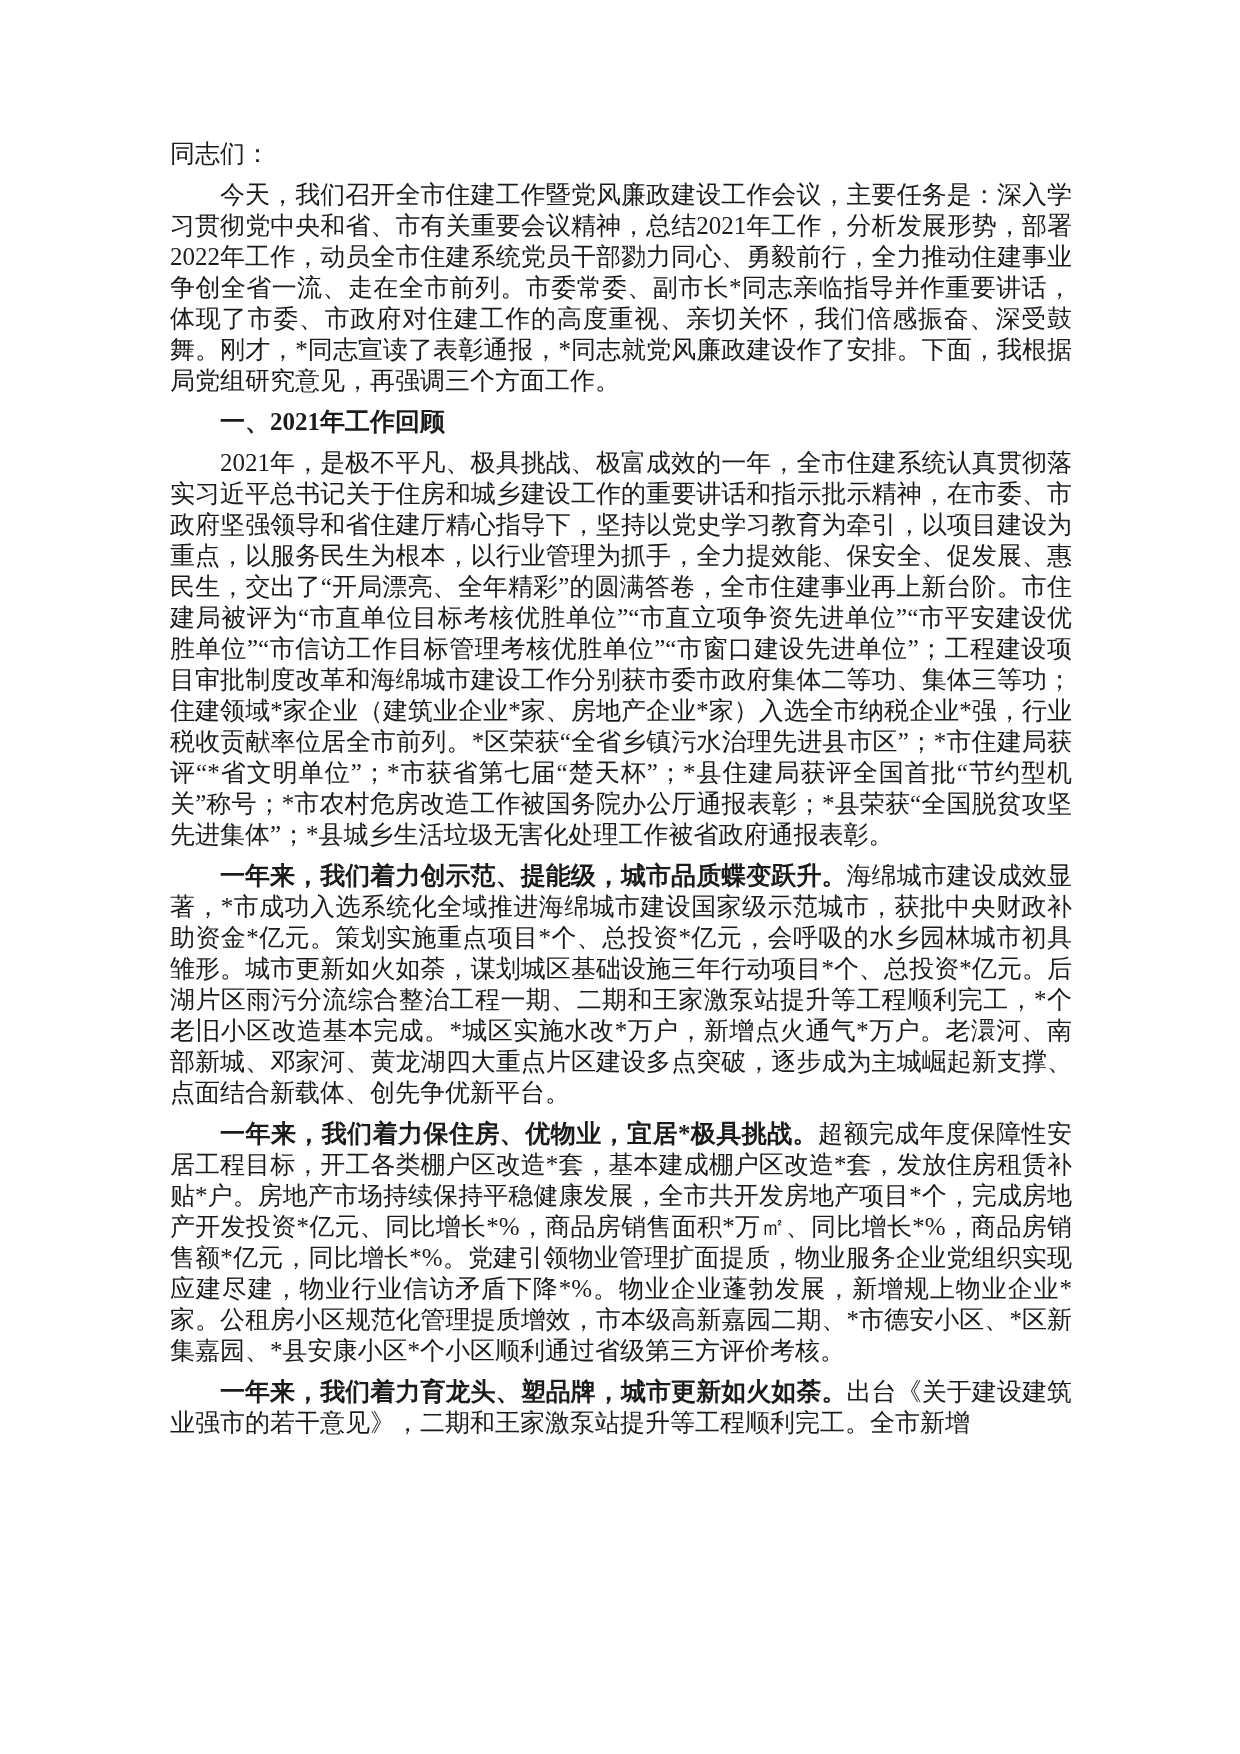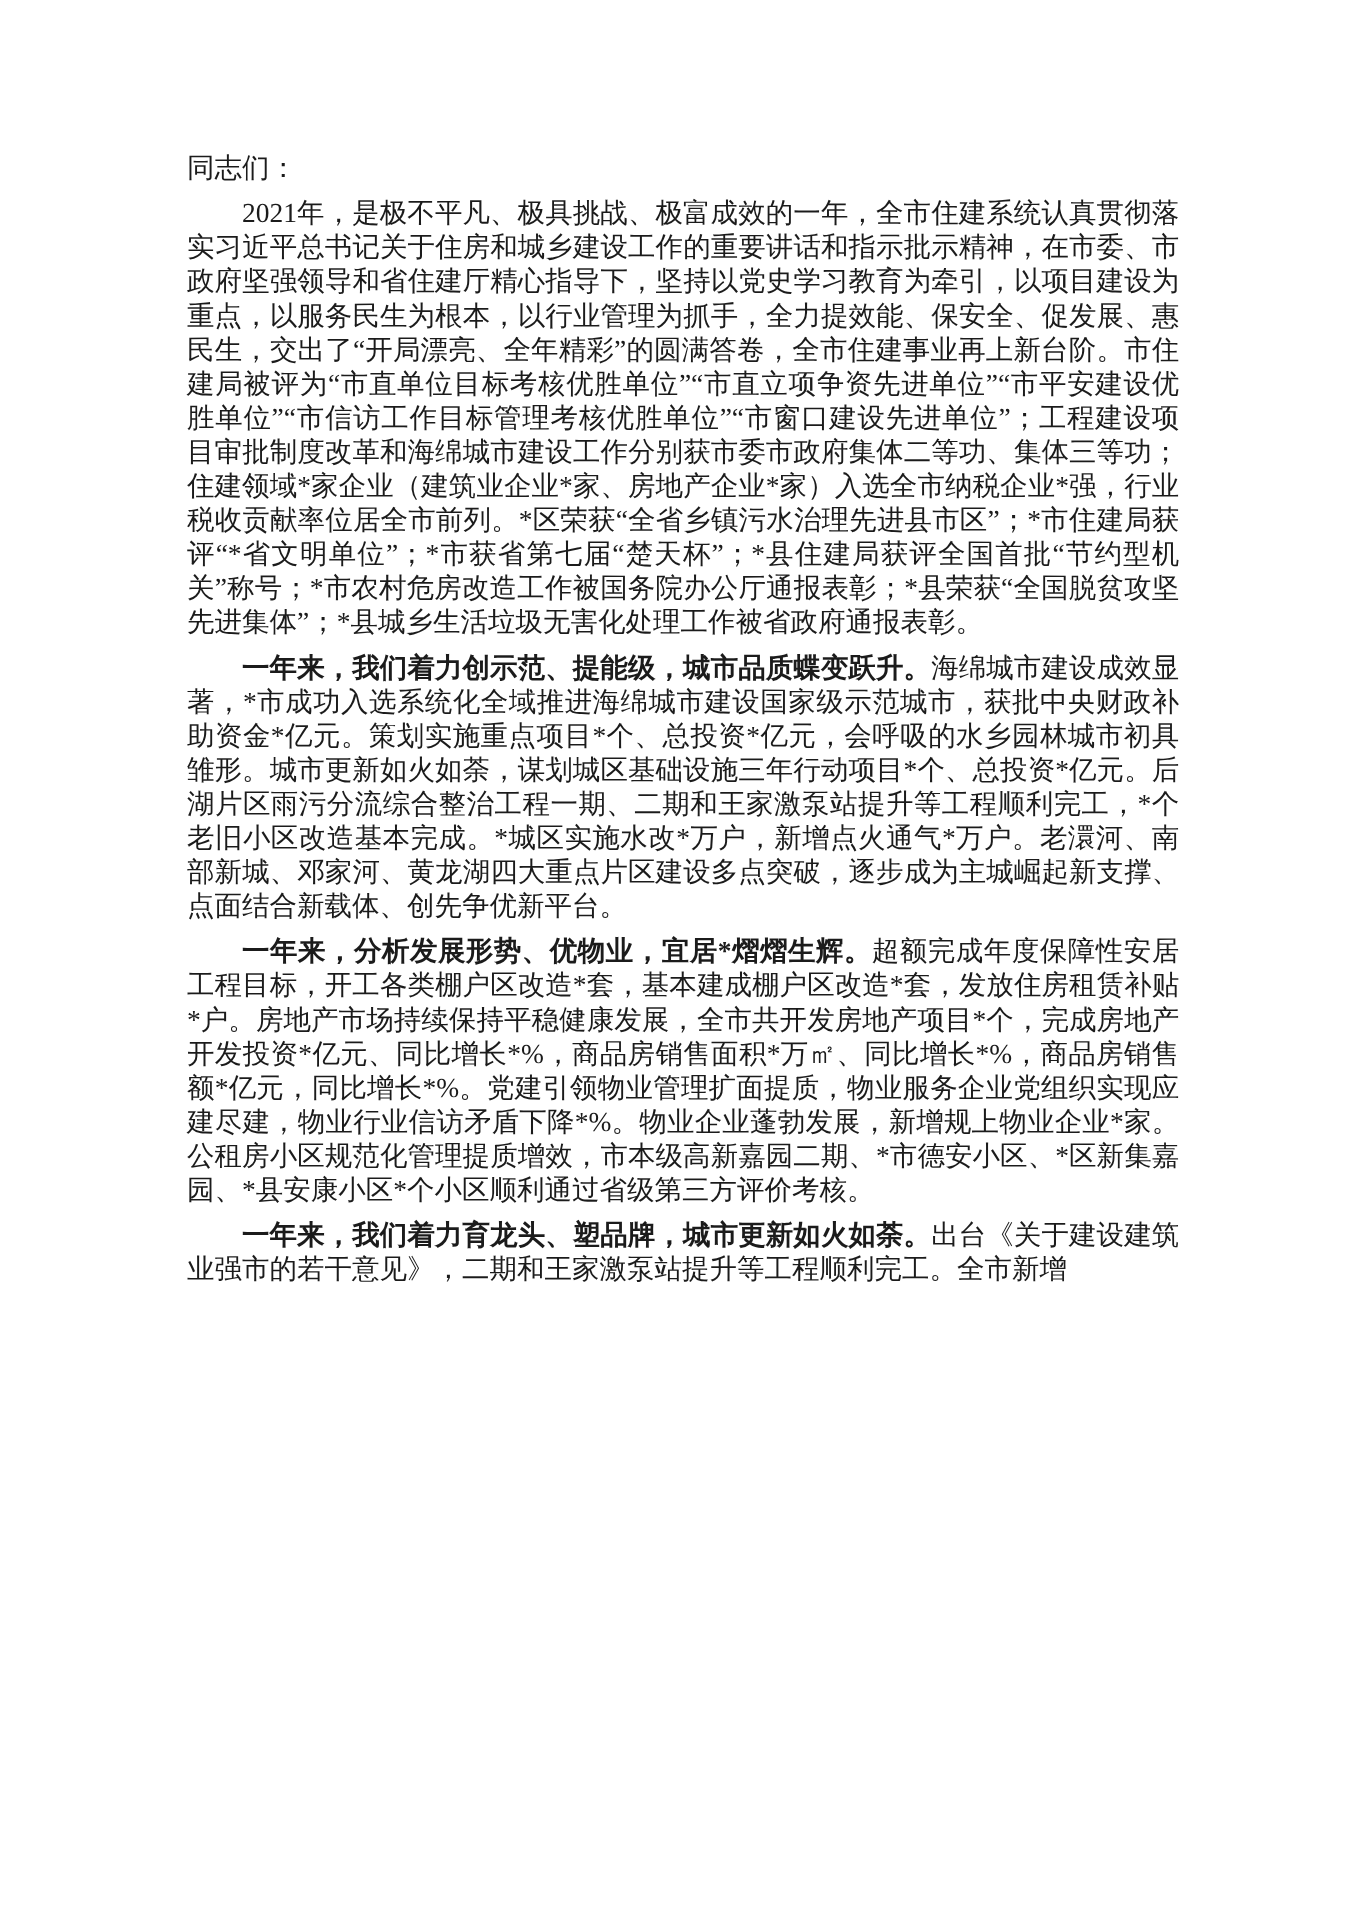--- a/index.html
+++ b/index.html
@@ -34,23 +34,25 @@
   }
   .lead-bold { font-weight: bold; font-family: Liberation Serif, serif; }
 </style>
 </head>
 <body>
 
 <div class="page">
 
   <p class="salutation"><span>同志们：</span></p>
 
+  <p class="para">今天，我们召开全市住建工作暨党风廉政建设工作会议，主要任务是：深入学习贯彻党中央和省、市有关重要会议精神，总结2021年工作，分析发展形势，部署2022年工作，动员全市住建系统党员干部勠力同心、勇毅前行，全力推动住建事业争创全省一流、走在全市前列。市委常委、副市长*同志亲临指导并作重要讲话，体现了市委、市政府对住建工作的高度重视、亲切关怀，我们倍感振奋、深受鼓舞。刚才，*同志宣读了表彰通报，*同志就党风廉政建设作了安排。下面，我根据局党组研究意见，再强调三个方面工作。</p>
 
+  <p class="para heading">一、2021年工作回顾</p>
 
   <p class="para">2021年，是极不平凡、极具挑战、极富成效的一年，全市住建系统认真贯彻落实习近平总书记关于住房和城乡建设工作的重要讲话和指示批示精神，在市委、市政府坚强领导和省住建厅精心指导下，坚持以党史学习教育为牵引，以项目建设为重点，以服务民生为根本，以行业管理为抓手，全力提效能、保安全、促发展、惠民生，交出了“开局漂亮、全年精彩”的圆满答卷，全市住建事业再上新台阶。市住建局被评为“市直单位目标考核优胜单位”“市直立项争资先进单位”“市平安建设优胜单位”“市信访工作目标管理考核优胜单位”“市窗口建设先进单位”；工程建设项目审批制度改革和海绵城市建设工作分别获市委市政府集体二等功、集体三等功；住建领域*家企业（建筑业企业*家、房地产企业*家）入选全市纳税企业*强，行业税收贡献率位居全市前列。*区荣获“全省乡镇污水治理先进县市区”；*市住建局获评“*省文明单位”；*市获省第七届“楚天杯”；*县住建局获评全国首批“节约型机关”称号；*市农村危房改造工作被国务院办公厅通报表彰；*县荣获“全国脱贫攻坚先进集体”；*县城乡生活垃圾无害化处理工作被省政府通报表彰。</p>
 
   <p class="para"><span class="lead-bold">一年来，我们着力创示范、提能级，城市品质蝶变跃升。</span><span>海绵城市建设成效显著，*市成功入选系统化全域推进海绵城市建设国家级示范城市，获批中央财政补助资金*亿元。策划实施重点项目*个、总投资*亿元，会呼吸的水乡园林城市初具雏形。城市更新如火如荼，谋划城区基础设施三年行动项目*个、总投资*亿元。后湖片区雨污分流综合整治工程一期、二期和王家激泵站提升等工程顺利完工，*个老旧小区改造基本完成。*城区实施水改*万户，新增点火通气*万户。老澴河、南部新城、邓家河、黄龙湖四大重点片区建设多点突破，逐步成为主城崛起新支撑、点面结合新载体、创先争优新平台。</span></p>
 
-  <p class="para"><span class="lead-bold">一年来，分析发展形势、优物业，宜居*熠熠生辉。</span><span>超额完成年度保障性安居工程目标，开工各类棚户区改造*套，基本建成棚户区改造*套，发放住房租赁补贴*户。房地产市场持续保持平稳健康发展，全市共开发房地产项目*个，完成房地产开发投资*亿元、同比增长*%，商品房销售面积*万㎡、同比增长*%，商品房销售额*亿元，同比增长*%。党建引领物业管理扩面提质，物业服务企业党组织实现应建尽建，物业行业信访矛盾下降*%。物业企业蓬勃发展，新增规上物业企业*家。公租房小区规范化管理提质增效，市本级高新嘉园二期、*市德安小区、*区新集嘉园、*县安康小区*个小区顺利通过省级第三方评价考核。</span></p>
+  <p class="para"><span class="lead-bold">一年来，我们着力保住房、优物业，宜居*极具挑战。</span><span>超额完成年度保障性安居工程目标，开工各类棚户区改造*套，基本建成棚户区改造*套，发放住房租赁补贴*户。房地产市场持续保持平稳健康发展，全市共开发房地产项目*个，完成房地产开发投资*亿元、同比增长*%，商品房销售面积*万㎡、同比增长*%，商品房销售额*亿元，同比增长*%。党建引领物业管理扩面提质，物业服务企业党组织实现应建尽建，物业行业信访矛盾下降*%。物业企业蓬勃发展，新增规上物业企业*家。公租房小区规范化管理提质增效，市本级高新嘉园二期、*市德安小区、*区新集嘉园、*县安康小区*个小区顺利通过省级第三方评价考核。</span></p>
 
   <p class="para"><span class="lead-bold">一年来，我们着力育龙头、塑品牌，城市更新如火如荼。</span><span>出台《关于建设建筑业强市的若干意见》，二期和王家激泵站提升等工程顺利完工。全市新增</span></p>
 
 </div>
 
 </body></html>

